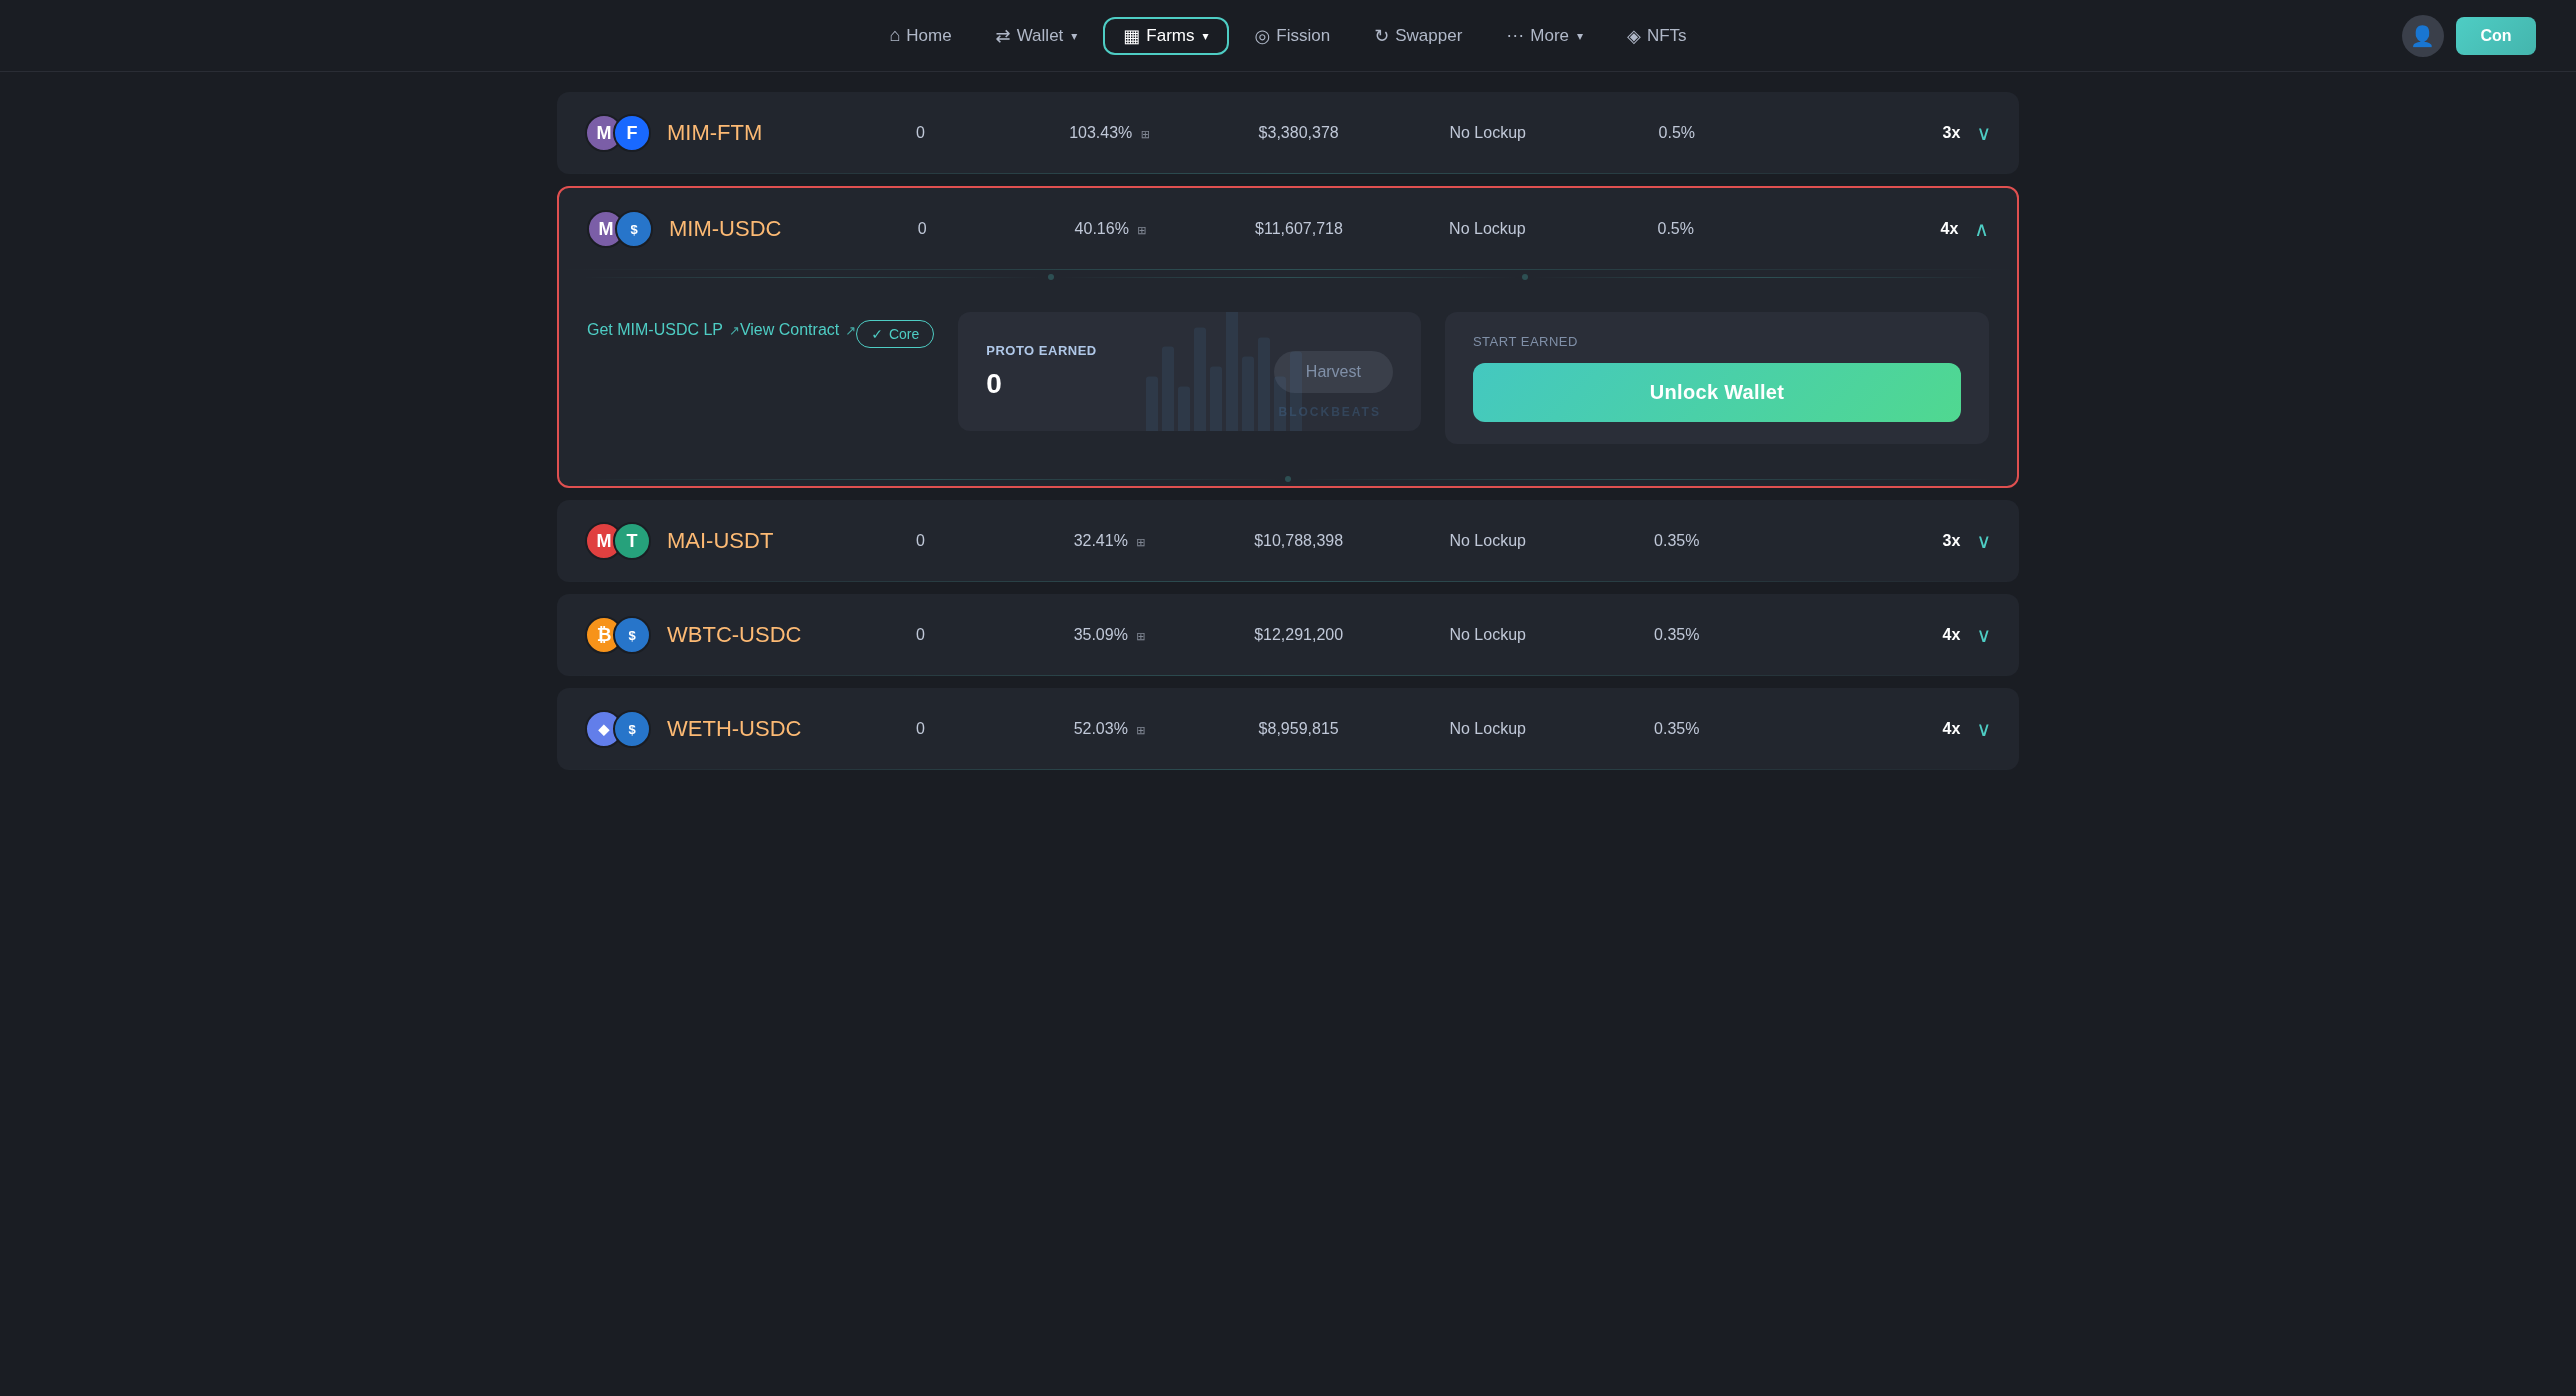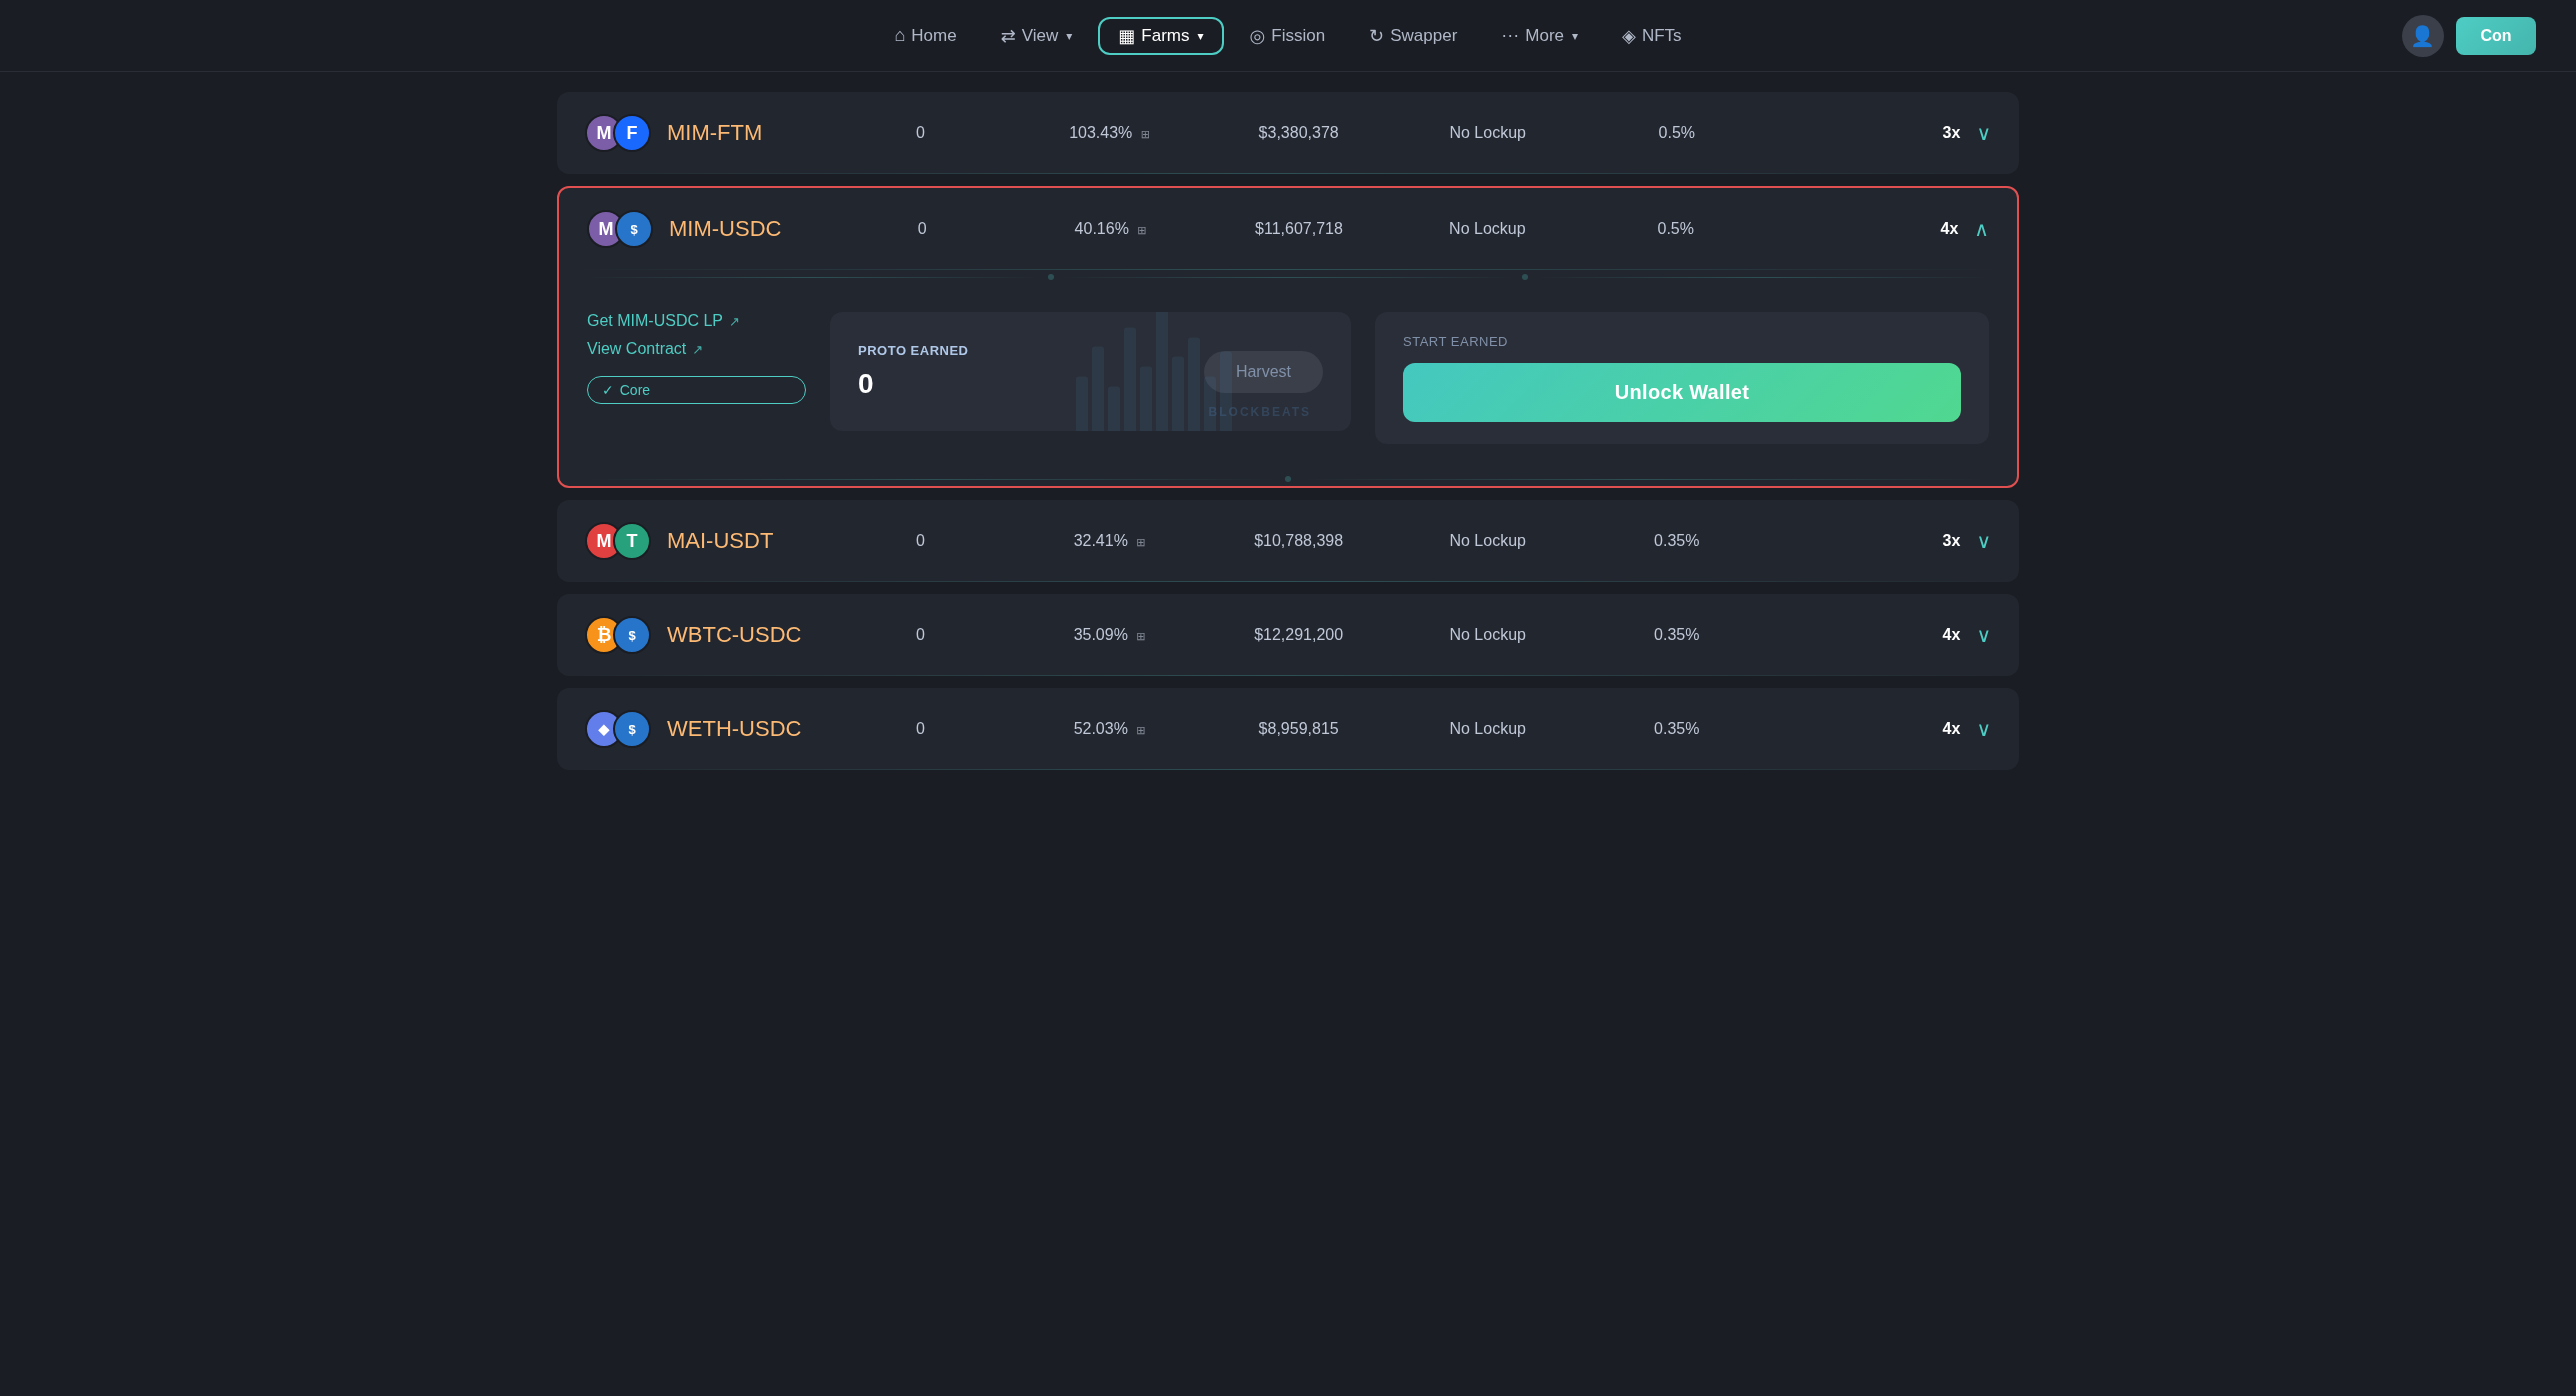--- a/index.html
+++ b/index.html
@@ -154,23 +154,23 @@
     .farm-expanded {
       display: flex;
       align-items: flex-start;
       padding: 28px 28px 28px 28px;
       gap: 24px;
       background: #22262e;
     }
 
     .farm-links {
       display: flex;
-      flex-direction: column;
-      gap: 10px;
+      flex-direction: row;
       min-width: 219px;
+      align-items: center;
     }
     .farm-link {
       color: #4ecdc4;
       font-size: 16px;
       cursor: pointer;
       display: flex;
       align-items: center;
       gap: 6px;
       text-decoration: none;
     }
@@ -321,21 +321,21 @@
 <body>
 
 <nav class="navbar">
   <div class="nav-items">
     <div class="nav-item">
       <span class="nav-icon">⌂</span>
       <span>Home</span>
     </div>
     <div class="nav-item">
       <span class="nav-icon">⇄</span>
-      <span>View</span>
+      <span>Wallet</span>
       <span style="font-size:12px;margin-left:2px;">▾</span>
     </div>
     <div class="nav-item active">
       <span class="nav-icon">▦</span>
       <span>Farms</span>
       <span style="font-size:12px;margin-left:2px;">▾</span>
     </div>
     <div class="nav-item">
       <span class="nav-icon">◎</span>
       <span>Fission</span>

